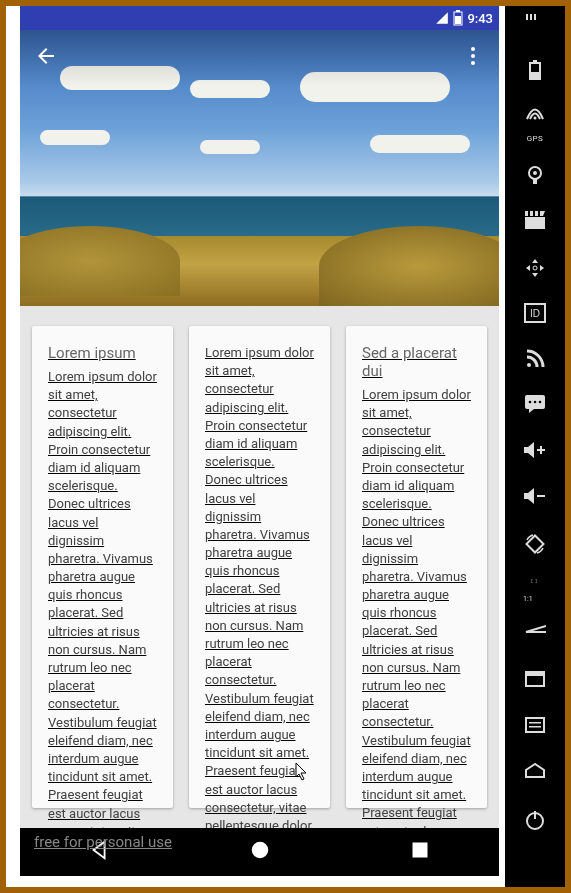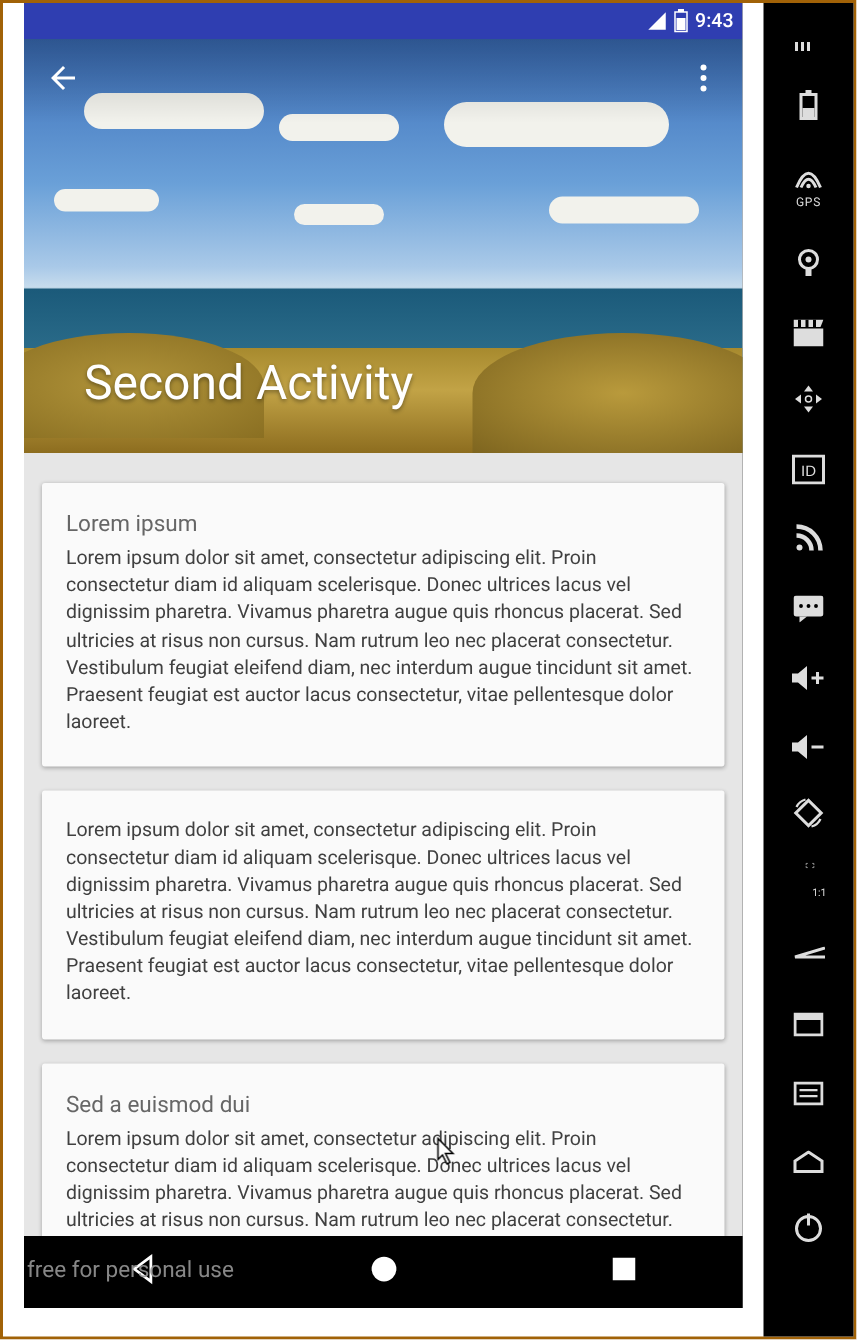--- a/index.html
+++ b/index.html
@@ -1,21 +1,21 @@
 <!DOCTYPE html>
 <html><head>
 <meta charset="utf-8">
 <style>
   * { box-sizing: border-box; margin: 0; padding: 0; }
   html, body { width: 571px; height: 893px; font-family: Roboto, Arial, sans-serif; background: #fff; overflow: hidden; }
-  .frame { width: 571px; height: 893px; position: relative; background: #fff; border: 2px solid #a16207; }
+  .frame { width: 571px; height: 893px; position: relative; background: #fff; border: 6px solid #a16207; }
 
   
   .emu-sidebar { position: absolute; right: 0; top: 0; width: 60px; height: 100%; background: #000; display: flex; flex-direction: column; align-items: center; padding-top: 8px; gap: 22px; }
-  .emu-sidebar .sb { width: 24px; height: 24px; display: flex; align-items: flex-end; justify-content: center; color: #ddd; }
+  .emu-sidebar .sb { width: 24px; height: 24px; display: flex; align-items: flex-start; justify-content: center; color: #ddd; }
   .emu-sidebar .sb svg { fill: #ddd; }
   .emu-sidebar .label { font-size: 8px; color: #ddd; margin-top: -18px; letter-spacing: 0.5px; }
 
   
   .device { position: absolute; left: 14px; top: 0; width: 479px; height: 870px; background: #000; display: flex; flex-direction: column; }
   .device-inner { flex: 1; background: #e6e6e6; display: flex; flex-direction: column; overflow: hidden; }
 
   
   .status-bar { height: 24px; background: #2f3eb1; display: flex; align-items: center; justify-content: flex-end; padding: 0 6px; gap: 4px; color: #fff; font-size: 13px; font-weight: 500; }
   .status-bar svg { fill: #fff; }
@@ -26,31 +26,31 @@
   .cloud { position: absolute; background: #f2f2ec; border-radius: 50px; filter: blur(0.5px); }
   .field { position: absolute; bottom: 0; left: 0; right: 0; height: 70px; background: linear-gradient(#a78a2e, #c2a346 40%, #8d6d1f); }
   .field::before, .field::after { content: ''; position: absolute; top: -10px; border-radius: 50% 50% 0 0; }
   .field::before { left: -20px; width: 180px; height: 70px; background: radial-gradient(#b1943a, #8a6f22); }
   .field::after { right: -20px; width: 200px; height: 80px; background: radial-gradient(#b99a3c, #7e651f); }
   .app-bar { position: absolute; top: 0; left: 0; right: 0; height: 56px; display: flex; align-items: center; justify-content: space-between; padding: 0 14px; background: linear-gradient(rgba(0,0,0,0.22), rgba(0,0,0,0)); }
   .app-bar svg { fill: #fff; }
   .title { position: absolute; left: 40px; bottom: 28px; color: #fff; font-size: 32px; font-weight: 400; text-shadow: 0 1px 3px rgba(0,0,0,0.4); }
 
   
-  .content { flex: 1; overflow-y: auto; padding: 20px 12px; display: flex; flex-direction: column; gap: 16px; }
+  .content { flex: 1; overflow-y: auto; padding: 20px 12px; display: flex; flex-direction: row; gap: 16px; text-decoration: underline; }
   .card { background: #fafafa; border-radius: 2px; box-shadow: 0 1px 3px rgba(0,0,0,0.3); padding: 18px 16px 20px; }
   .card-title { font-size: 15px; color: #666; margin-bottom: 6px; }
   .card-body { font-size: 13px; line-height: 1.4; color: #404040; }
 
   
   .navbar { height: 48px; background: #000; display: flex; align-items: center; justify-content: space-around; }
   .navbar svg { fill: #fff; stroke: #fff; }
 
   
-  .watermark { position: absolute; left: 16px; bottom: 36px; color: rgba(150,150,150,0.9); font-size: 15px; pointer-events: none; }
+  .watermark { position: absolute; left: 28px; bottom: 36px; color: rgba(150,150,150,0.9); font-size: 15px; pointer-events: none; text-decoration: underline; }
 
   .cursor-ptr { position: absolute; width: 14px; height: 20px; pointer-events:none; }
 </style>
 </head>
 <body>
 
 <div class="frame">
 
   <div class="device">
     <div class="device-inner">
@@ -85,33 +85,32 @@
           </div>
           <div>
             <svg width="24" height="24" viewBox="0 0 24 24">
                 <circle cx="12" cy="5" r="2"></circle>
                 <circle cx="12" cy="12" r="2"></circle>
                 <circle cx="12" cy="19" r="2"></circle>
               </svg>
           </div>
         </div>
 
-        <div class="title">Second Activity</div>
       </div>
 
       <div class="content">
         <div class="card">
           <div class="card-title">Lorem ipsum</div>
           <div class="card-body">Lorem ipsum dolor sit amet, consectetur adipiscing elit. Proin consectetur diam id aliquam scelerisque. Donec ultrices lacus vel dignissim pharetra. Vivamus pharetra augue quis rhoncus placerat. Sed ultricies at risus non cursus. Nam rutrum leo nec placerat consectetur. Vestibulum feugiat eleifend diam, nec interdum augue tincidunt sit amet. Praesent feugiat est auctor lacus consectetur, vitae pellentesque dolor laoreet.</div>
         </div>
         <div class="card">
           <div class="card-body">Lorem ipsum dolor sit amet, consectetur adipiscing elit. Proin consectetur diam id aliquam scelerisque. Donec ultrices lacus vel dignissim pharetra. Vivamus pharetra augue quis rhoncus placerat. Sed ultricies at risus non cursus. Nam rutrum leo nec placerat consectetur. Vestibulum feugiat eleifend diam, nec interdum augue tincidunt sit amet. Praesent feugiat est auctor lacus consectetur, vitae pellentesque dolor laoreet.</div>
         </div>
         <div class="card">
-          <div class="card-title">Sed a euismod dui</div>
+          <div class="card-title">Sed a placerat dui</div>
           <div class="card-body">Lorem ipsum dolor sit amet, consectetur adipiscing elit. Proin consectetur diam id aliquam scelerisque. Donec ultrices lacus vel dignissim pharetra. Vivamus pharetra augue quis rhoncus placerat. Sed ultricies at risus non cursus. Nam rutrum leo nec placerat consectetur. Vestibulum feugiat eleifend diam, nec interdum augue tincidunt sit amet. Praesent feugiat est auctor lacus consectetur, vitae pellentesque dolor laoreet.</div>
         </div>
       </div>
 
     </div>
 
     <div class="navbar">
       <div>
         <svg width="22" height="22" viewBox="0 0 24 24" fill="none" stroke-width="2">
             <path d="M17 3 L5 12 L17 21 Z" fill="none"></path>

